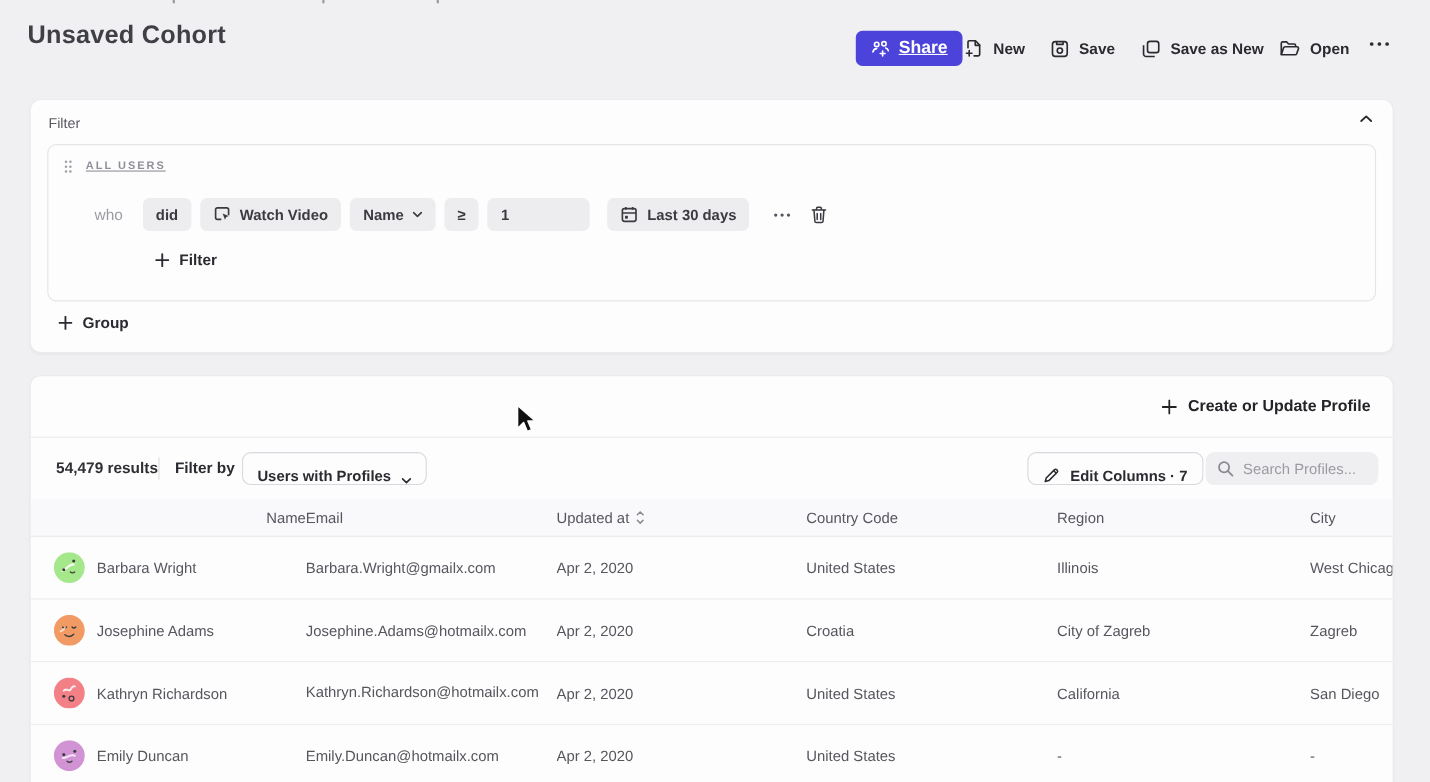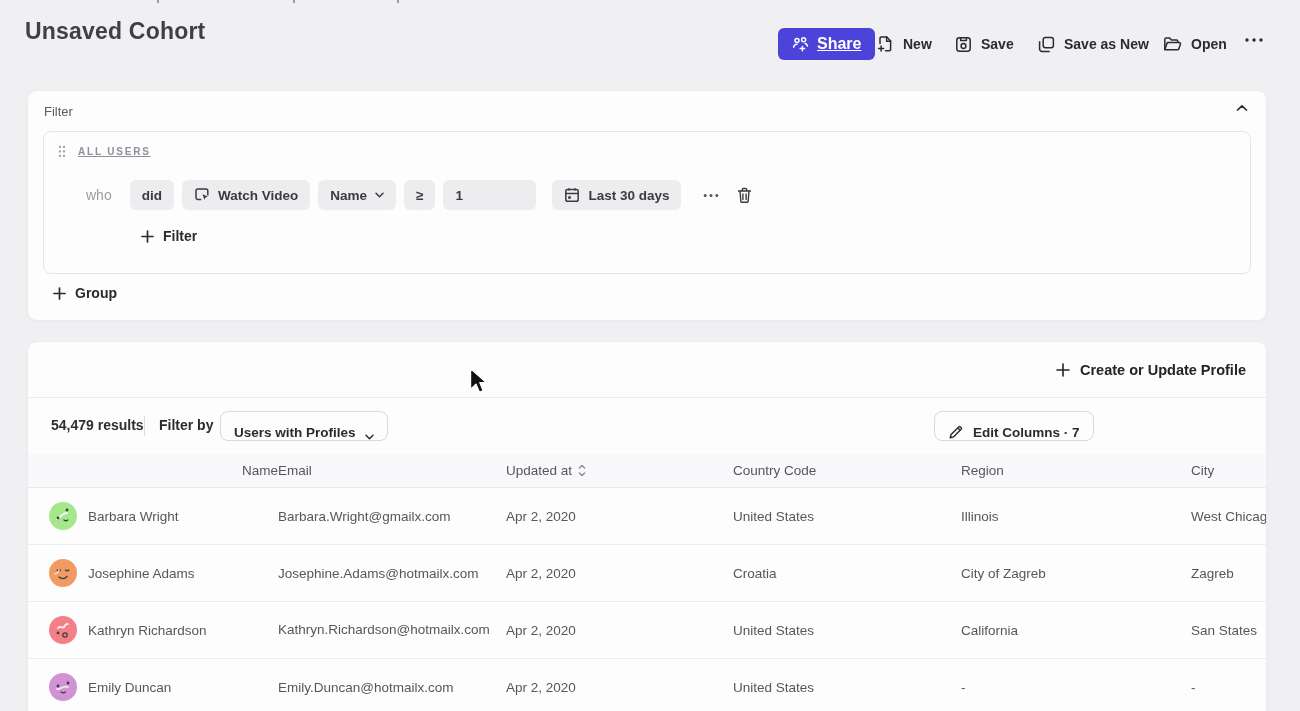--- a/index.html
+++ b/index.html
@@ -346,20 +346,29 @@
     <button class="pill edit-cols">
       <span>
         <svg width="16" height="16" viewBox="0 0 16 16" fill="none" stroke="#2a2a30" stroke-width="1.4" stroke-linejoin="round">
           <path d="M2.2 13.8l.9-3.3 7.6-7.6c.5-.5 1.3-.5 1.8 0l.6.6c.5.5.5 1.3 0 1.8l-7.6 7.6-3.3.9z"></path>
           <path d="M9.8 3.8l2.4 2.4"></path>
         </svg>
       </span>
       <span>Edit Columns · 7</span>
     </button>
 
+    <div class="search-box">
+      <span>
+        <svg width="16" height="16" viewBox="0 0 16 16" fill="none" stroke="#8a8a92" stroke-width="1.6" stroke-linecap="round">
+          <circle cx="6.8" cy="6.8" r="4.6"></circle>
+            <path d="M10.3 10.3L14.4 14.4"></path>
+        </svg>
+      </span>
+      <input type="text" placeholder="Search Profiles..." style="">
+    </div>
   </div>
 
   <div class="thead">
     <div class="th th-name">
       <span>Name</span>
     </div>
     <div class="th th-email">
       <span>Email</span>
     </div>
     <div class="th th-updated">
@@ -428,21 +437,21 @@
           <circle cx="9" cy="17" r="1.4" fill="#3d3d3d"></circle>
           <circle cx="16" cy="19" r="2.2" fill="none" stroke="#3d3d3d" stroke-width="1.2"></circle>
         </svg>
       </span>
       <span>Kathryn Richardson</span>
     </div>
     <div class="td td-email"><span class="email-wrap">Kathryn.Richardson@hotmailx.com</span></div>
     <div class="td td-updated">Apr 2, 2020</div>
     <div class="td td-country">United States</div>
     <div class="td td-region">California</div>
-    <div class="td td-city">San States</div>
+    <div class="td td-city">San Diego</div>
   </div>
 
   <div class="trow">
     <div class="td td-name">
       <span class="avatar" style="background: rgb(209, 147, 212);">
         <svg width="28" height="28" viewBox="0 0 28 28">
           <circle cx="9" cy="13" r="1.4" fill="#3d3d3d"></circle>
             <circle cx="19" cy="10" r="1.4" fill="#3d3d3d"></circle>
           <path d="M8 16c3 1 6-4 11-2" stroke="#ffffff" stroke-width="1.8" fill="none" stroke-linecap="round" opacity=".8"></path>
           <path d="M12 19c1.4 1.2 3 1.2 4.4 0" stroke="#3d3d3d" stroke-width="1.3" fill="none" stroke-linecap="round"></path>

